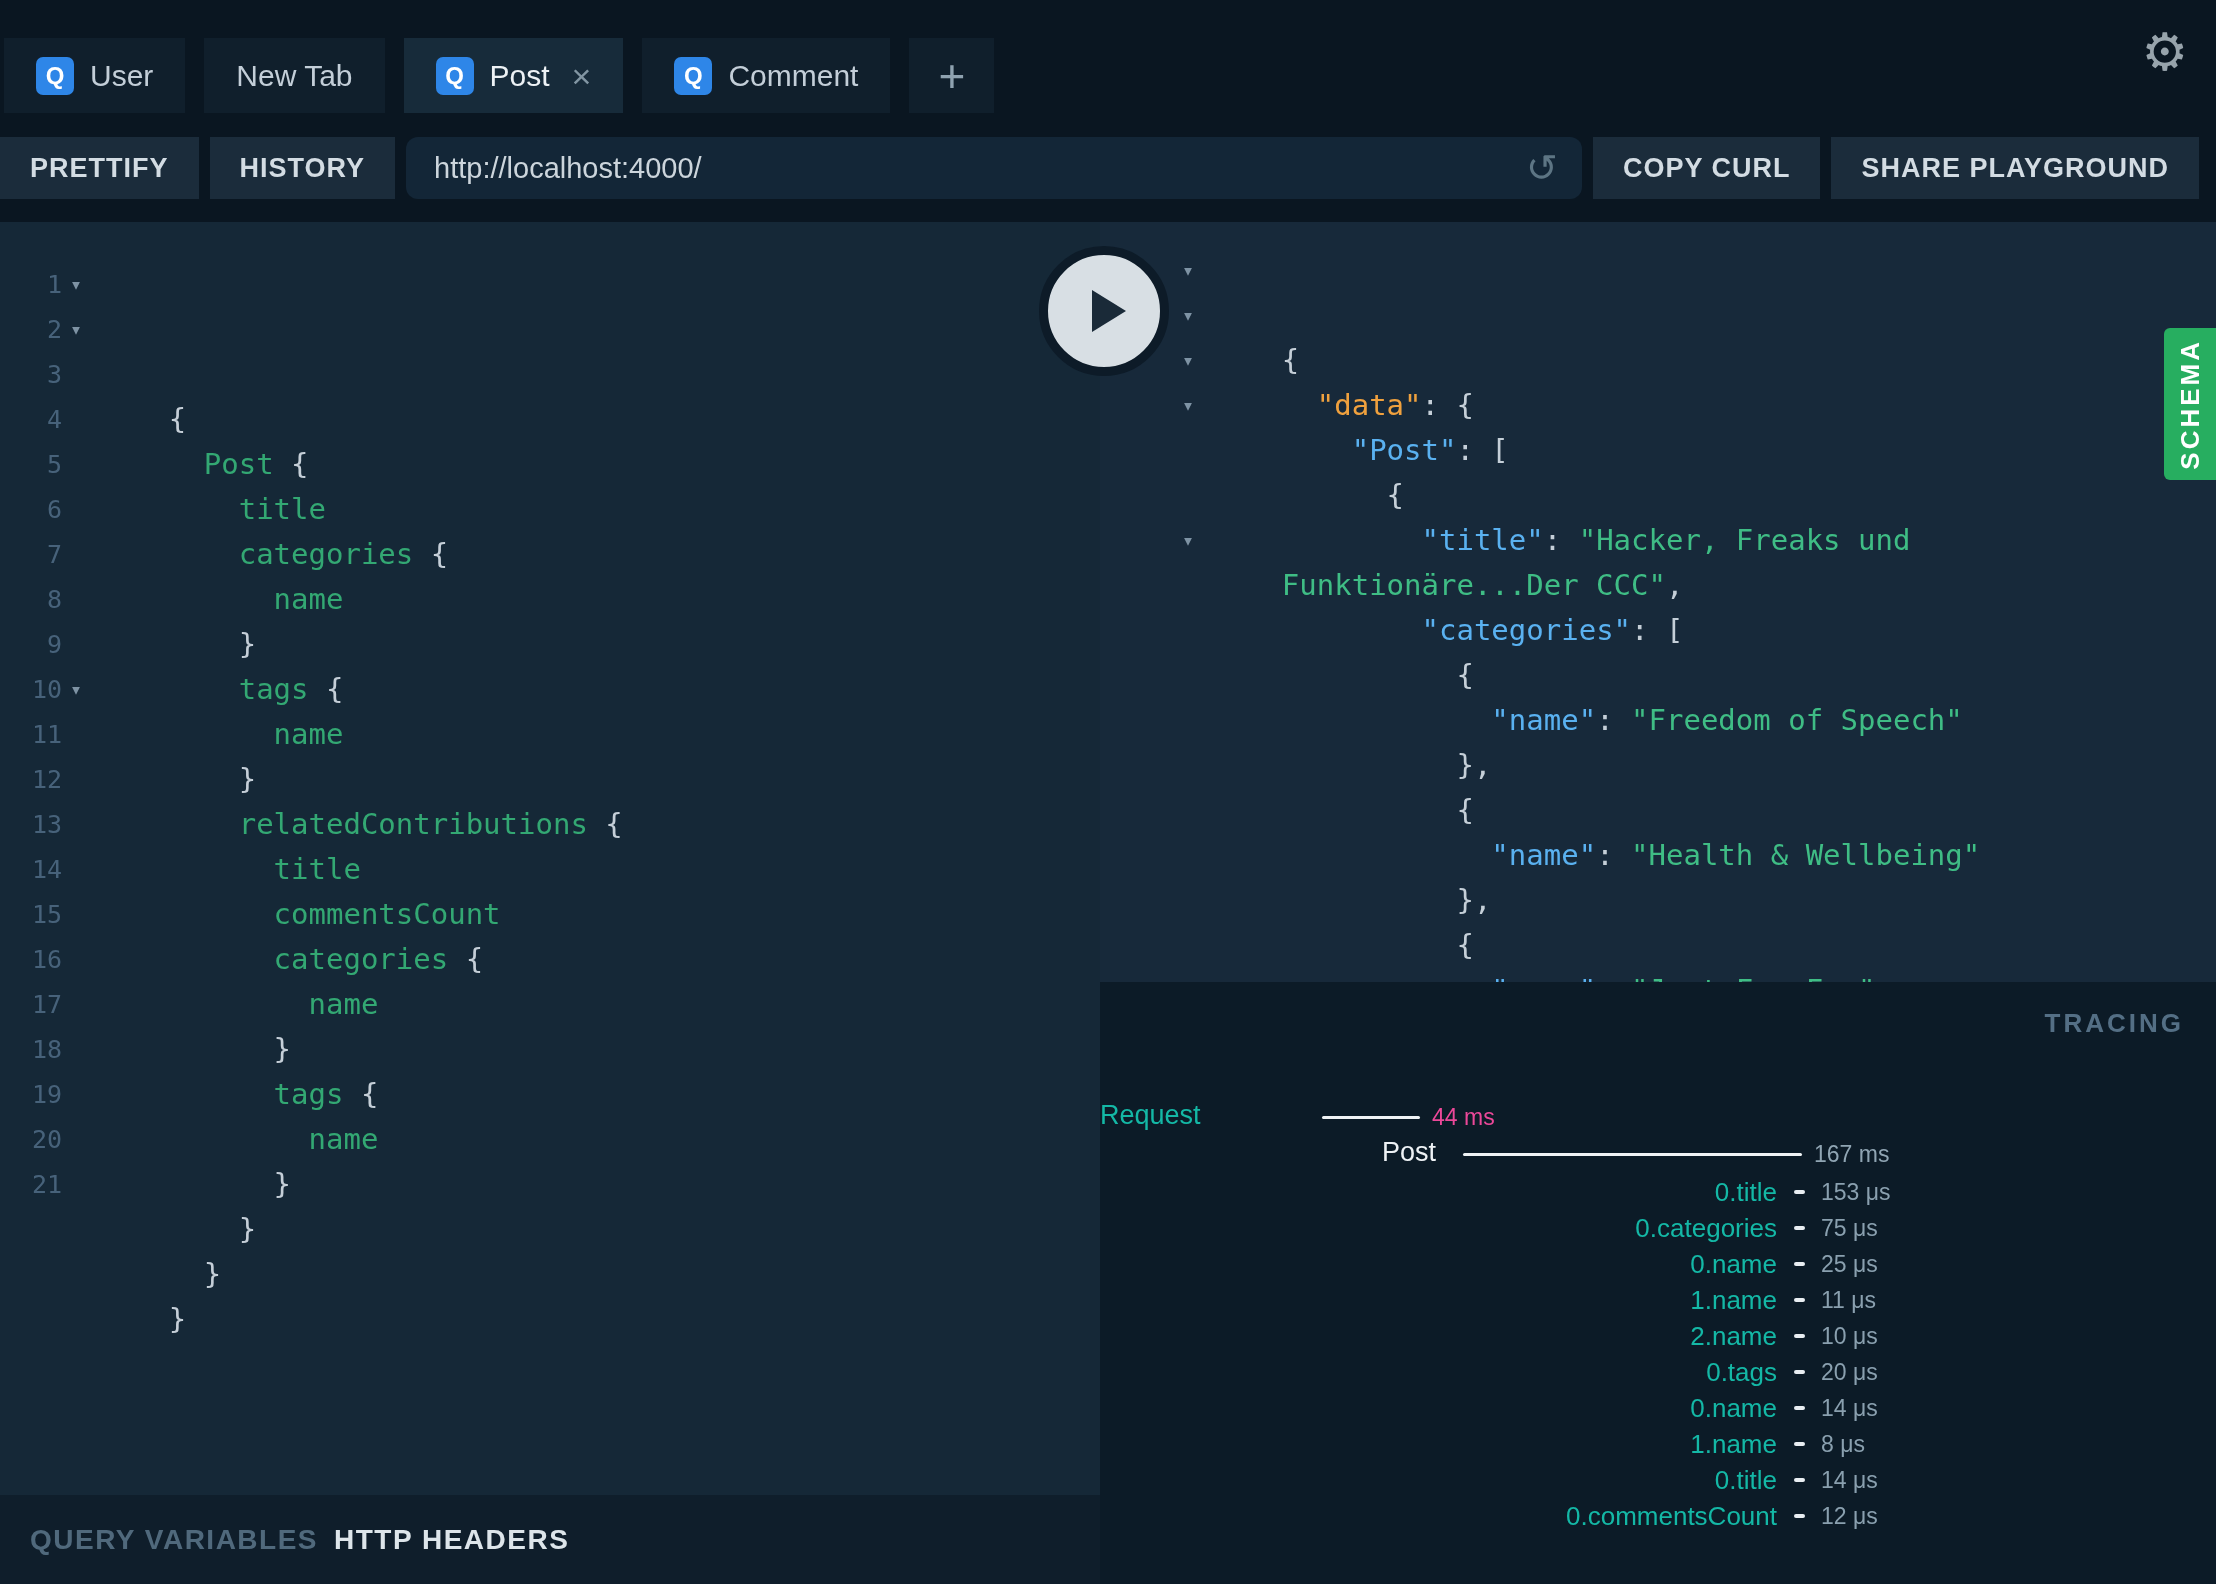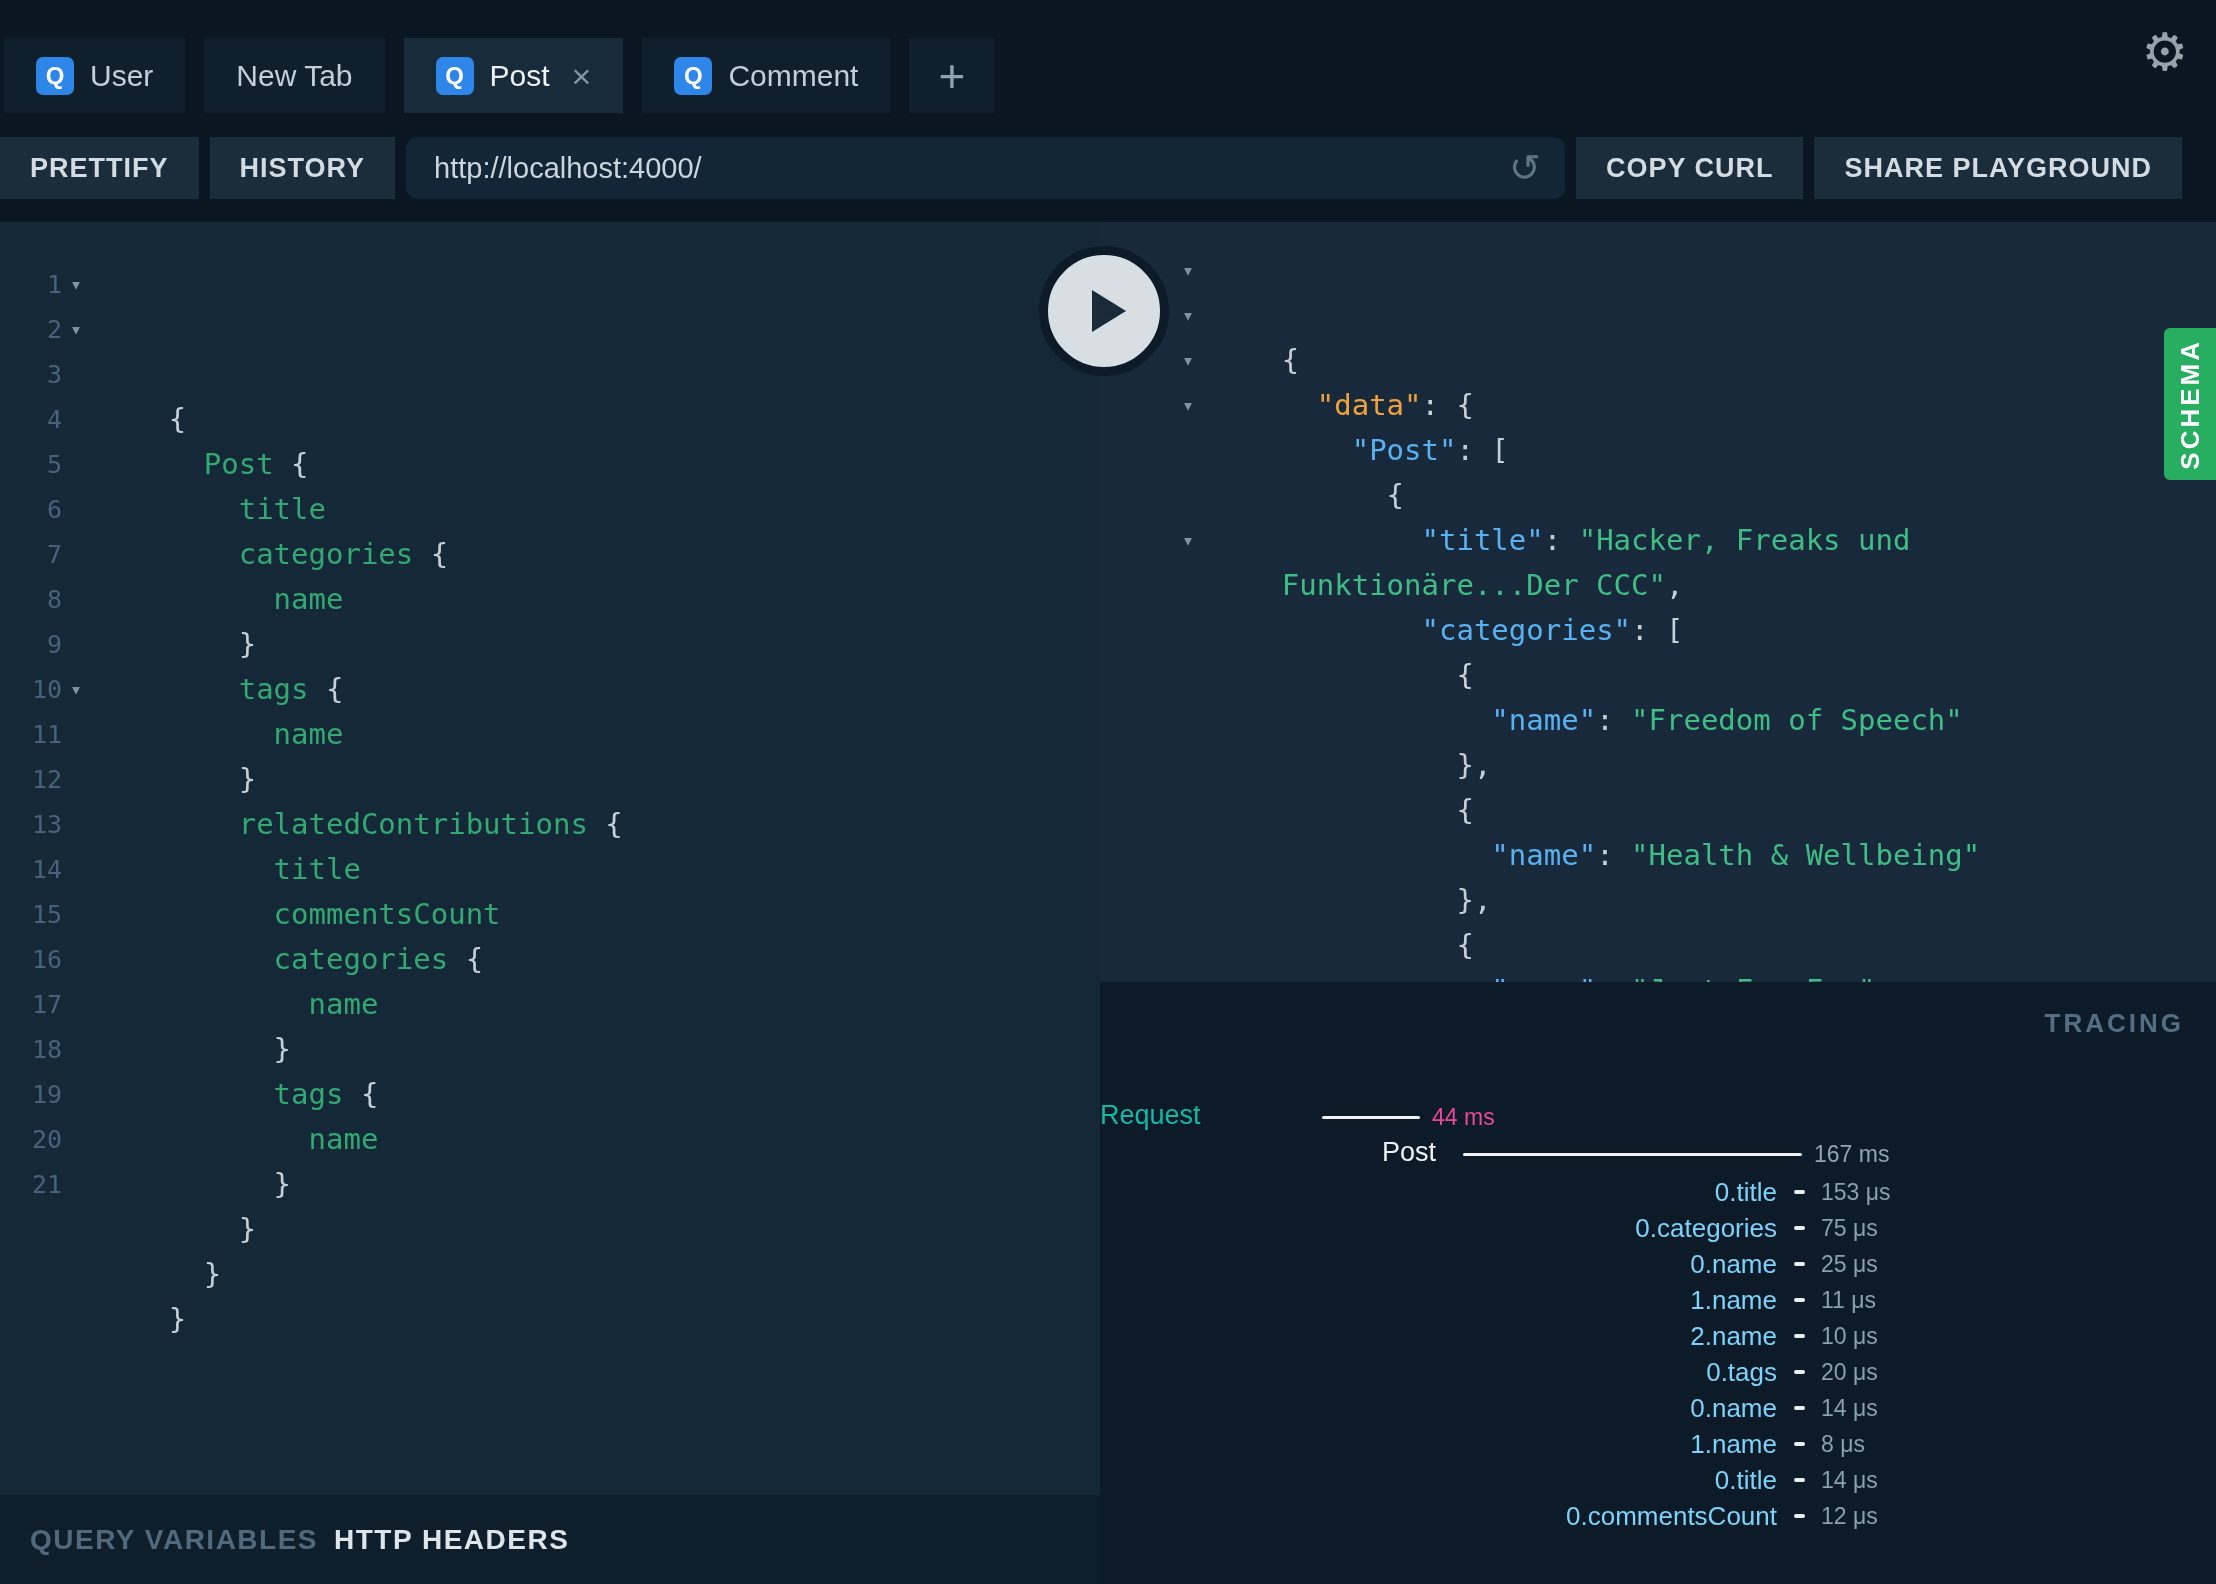--- a/index.html
+++ b/index.html
@@ -11,21 +11,21 @@
   .tabbar{position:absolute;top:0;left:0;right:0;height:113px;display:flex;align-items:flex-end;padding-left:4px}
   .tabs{display:flex;gap:19px;height:75px}
   .tab{display:flex;align-items:center;gap:16px;padding:0 32px;background:#101f2c;color:#c3ced8;font-size:30px;cursor:pointer;white-space:nowrap}
   .tab.active{background:#172b3a;color:#edf2f5}
   .badge{width:38px;height:38px;border-radius:7px;background:#2e86e8;color:#fff;font-weight:bold;font-size:24px;display:flex;align-items:center;justify-content:center;flex:none}
   .tab-close{color:#8296a3;font-size:34px;margin-left:6px;line-height:1}
   .plus-tab{width:85px;height:75px;margin-left:19px;background:#101f2c;color:#8fa2b0;font-size:46px;display:flex;align-items:center;justify-content:center;cursor:pointer}
   .gear{position:absolute;top:26px;right:28px;font-size:52px;color:#97a3ab;cursor:pointer;line-height:1}
 
   
-  .toolbar{position:absolute;top:137px;left:0;right:0;height:62px;display:flex;gap:11px;padding-right:34px}
+  .toolbar{position:absolute;top:137px;left:0;right:0;height:62px;display:flex;gap:11px;padding-right:17px}
   .tbtn{background:#1b2c3b;color:#d3dce3;font-weight:700;font-size:27px;letter-spacing:1px;display:flex;align-items:center;padding:0 30px;cursor:pointer;white-space:nowrap}
   .url{flex:1;background:#132637;color:#ccd5dc;font-size:29px;display:flex;align-items:center;padding:0 28px;position:relative;border-radius:12px}
   .refresh{position:absolute;right:24px;font-size:38px;color:#5d7584;cursor:pointer;line-height:1}
 
   
   .editor{position:absolute;top:222px;left:0;width:1100px;height:1273px;background:#152837;padding-top:40px;
           font-family:"DejaVu Sans Mono",monospace;font-size:29px;overflow:hidden;cursor:text}
   .q-line{position:relative;height:45px;line-height:45px;white-space:pre;padding-left:99px}
   .ln{position:absolute;left:0;top:0;width:62px;text-align:right;font-size:25px;line-height:45px;color:#47627a}
   .caret{color:#7e93a4;font-size:20px;line-height:45px}
@@ -55,21 +55,21 @@
   .tracing{position:absolute;left:1100px;right:0;top:982px;bottom:0;background:#0c1b27;overflow:hidden}
   .tr-title{position:absolute;top:26px;right:32px;font-size:26px;font-weight:700;letter-spacing:3px;color:#546f85}
   .tr-r1l{position:absolute;top:118px;left:0;width:199px;text-align:left;font-size:27px;color:#14b8a6}
   .tr-r1line{position:absolute;top:134px;left:222px;width:98px;height:3px;background:#eff3f5;border-radius:2px}
   .tr-r1v{position:absolute;top:122px;left:332px;font-size:23px;color:#ec4899}
   .tr-r2l{position:absolute;top:155px;left:0;width:336px;text-align:right;font-size:27px;color:#eef2f5}
   .tr-r2line{position:absolute;top:171px;left:363px;width:339px;height:3px;background:#eff3f5;border-radius:2px}
   .tr-r2v{position:absolute;top:159px;left:714px;font-size:23px;color:#90a5b3}
   .tr-rows{position:absolute;top:192px;left:0;right:0}
   .t-row{position:relative;height:36px}
-  .t-label{position:absolute;right:439px;top:0;font-size:26px;line-height:36px;color:#7dd3fc;white-space:nowrap}
+  .t-label{position:absolute;right:439px;top:0;font-size:26px;line-height:36px;color:#14b8a6;white-space:nowrap}
   .t-dash{position:absolute;left:694px;top:16px;width:11px;height:4px;background:#e9eef2;border-radius:2px}
   .t-value{position:absolute;left:721px;top:0;font-size:23px;line-height:36px;color:#8aa0af;white-space:nowrap}
 
   
   .footer{position:absolute;left:0;top:1495px;width:1100px;height:89px;background:#0f1e2b;display:flex;align-items:center;gap:16px;padding-left:30px}
   .fv{font-size:28px;font-weight:700;letter-spacing:1.5px;color:#50697c;cursor:pointer}
   .fh{font-size:28px;font-weight:700;letter-spacing:1.5px;color:#dde5ea;cursor:pointer}
 </style>
 </head>
 <body>

